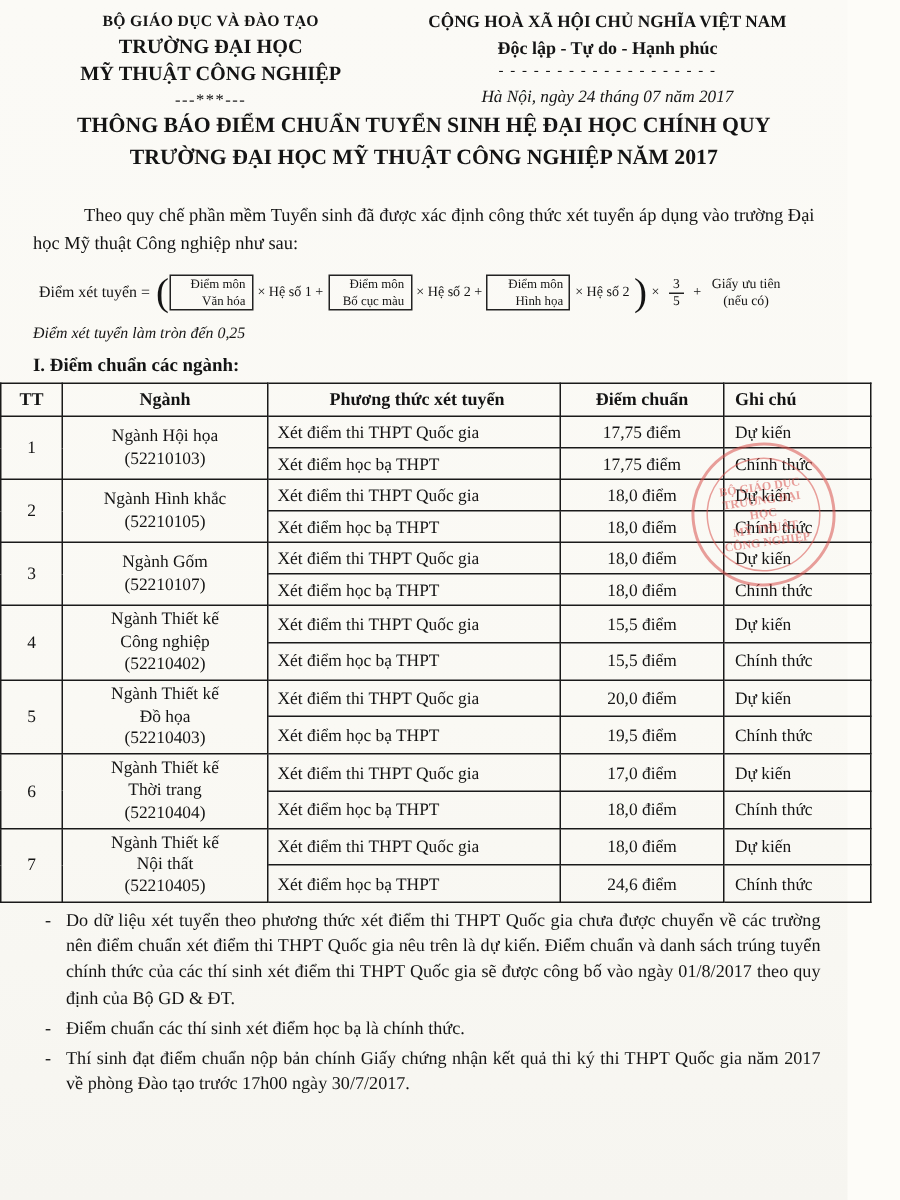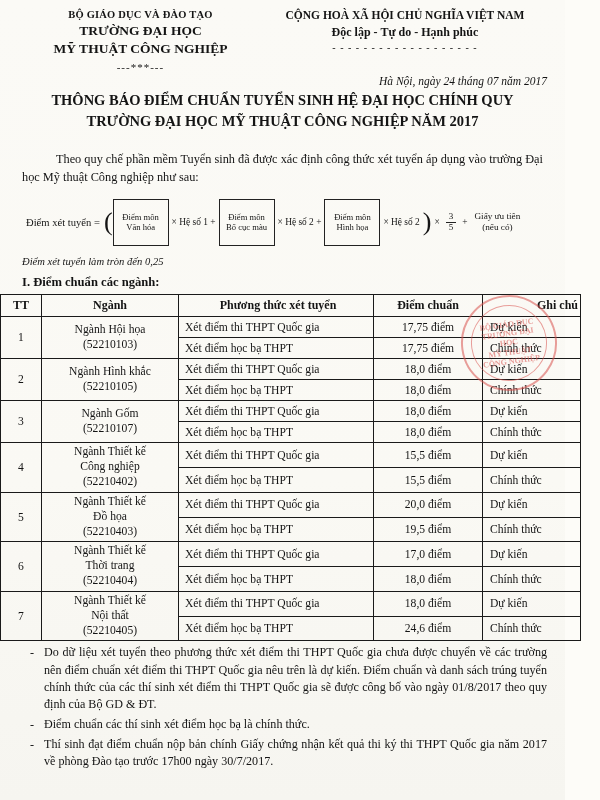--- a/index.html
+++ b/index.html
@@ -42,22 +42,21 @@
   .org-1 { font-size: 10.5px; font-weight: bold; letter-spacing: .2px;}
   .org-2 { font-size: 13.5px; font-weight: bold; }
   .org-3 { font-size: 13.5px; font-weight: bold; }
   .stars { font-size: 11px; letter-spacing: 1px; margin-top: 1px;}
   .nation-1 { font-size: 11.5px; font-weight: bold; }
   .nation-2 { font-size: 12px; font-weight: bold; }
   .dashes { font-size: 10px; letter-spacing: 1px; margin-top: 1px; }
   .date-line {
     font-size: 11.5px;
     font-style: italic;
-    margin-top: 20px;
-    text-align: right;
+    margin-top: 4px;
   }
   .title-block {
     text-align: center;
     line-height: 1.45;
   }
   .title-1 {
     font-size: 14.5px;
     font-weight: bold;
   }
   .title-2 {
@@ -78,22 +77,22 @@
     font-size: 9.4px;
     justify-content: flex-start;
   }
   .formula .lbl {
     font-size: 10.6px;
     white-space: nowrap;
     margin-right: 4px;
   }
   .box {
     border: 1px solid #222;
-    padding: 12px 4px;
-    text-align: center;
+    padding: 0 4px;
+    text-align: right;
     line-height: 1.25;
     font-size: 8.6px;
     min-width: 46px;
   }
   .op { margin: 0 3px; font-size: 9.4px; white-space: nowrap; }
   .frac {
     display: inline-flex;
     flex-direction: column;
     align-items: center;
     font-size: 9px;
@@ -251,21 +250,21 @@
 
   <div class="section-title">I. Điểm chuẩn các ngành:</div>
 
   <table class="main">
     <thead>
       <tr>
         <th class="c-tt">TT</th>
         <th class="c-nganh">Ngành</th>
         <th class="c-pt" style="text-align:center">Phương thức xét tuyển</th>
         <th class="c-dc">Điểm chuẩn</th>
-        <th class="c-gc" style="text-align:right">Ghi chú</th>
+        <th class="c-gc" style="text-align:left">Ghi chú</th>
       </tr>
     </thead>
     <tbody>
 
       <tr class="row-h">
         <td class="c-tt" rowspan="2">1</td>
         <td class="c-nganh" rowspan="2">
           <div>Ngành Hội họa</div>
           <div>(52210103)</div>
         </td>

